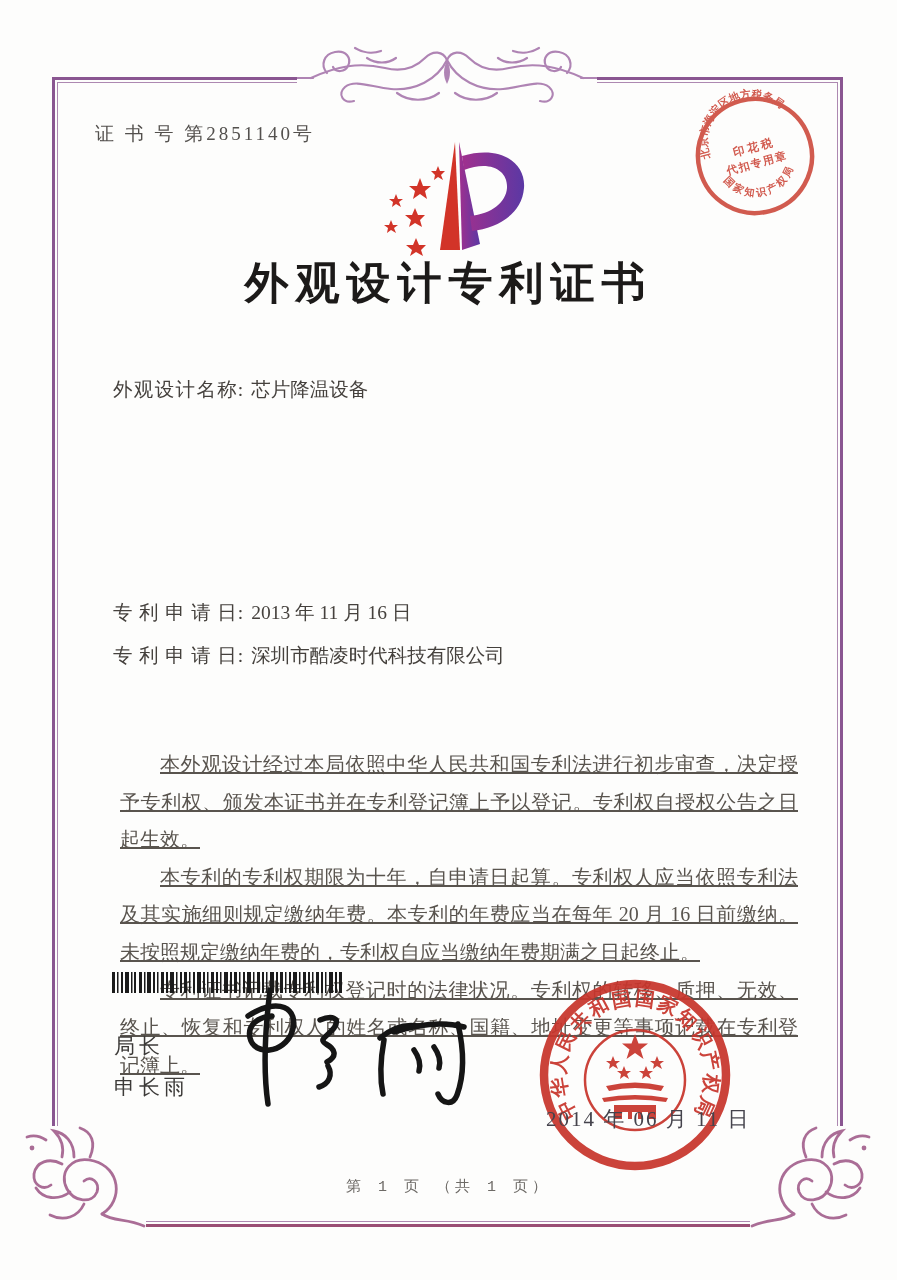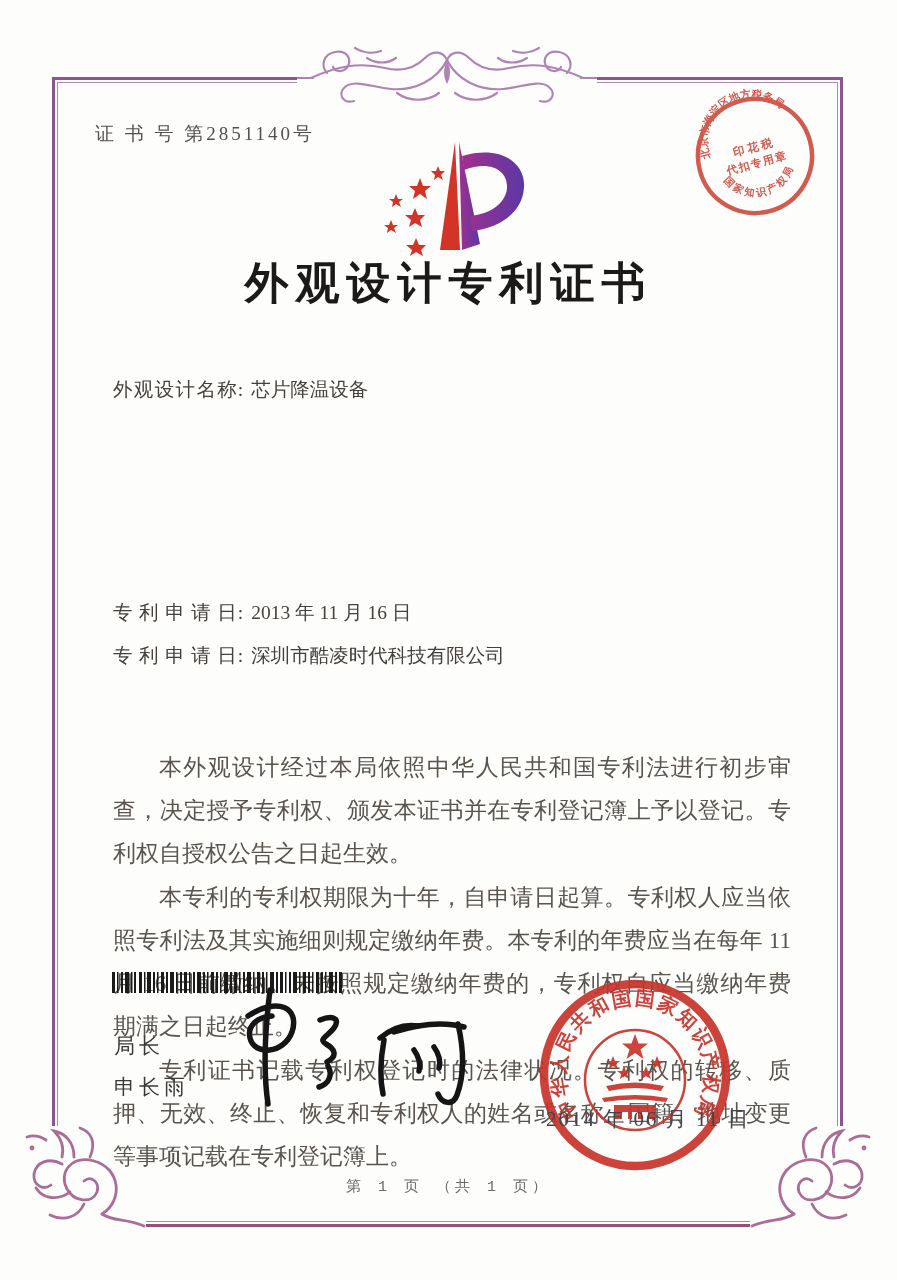--- a/index.html
+++ b/index.html
@@ -25,22 +25,22 @@
   .cert-no{position:absolute;left:95px;top:121px;font-size:19px;letter-spacing:3px;color:#53504d;text-align:right;}
   .logo{position:absolute;left:358px;top:138px;width:185px;height:118px;}
   .title{position:absolute;left:0;top:254px;width:100%;text-align:center;
     font-size:44px;font-weight:bold;letter-spacing:7px;color:#1c1a19;}
   
   .field{position:absolute;left:113px;font-size:19.5px;color:#45413d;white-space:nowrap;}
   .field .lbl{display:inline-block;width:6.35em;text-align:justify;text-align-last:justify;}
   .field .colon{margin:0 8px 0 1px;}
   .f0{top:376px}.f1{top:441px}.f2{top:507px}.f3{top:599px}.f4{top:642px}.f5{top:707px}
   
-  .body-text{position:absolute;left:113px;top:746px;width:678px;
-    font-size:23px;line-height:1.88;text-align:justify;color:#59544e;}
+  .body-text{position:absolute;left:120px;top:746px;width:678px;
+    font-size:20px;line-height:1.88;text-align:justify;color:#59544e;text-decoration:underline;}
   .body-text p{text-indent:2em;}
   
   .barcode{position:absolute;left:112px;top:972px;width:230px;height:21px;}
   .signer{position:absolute;left:114px;font-size:21px;letter-spacing:4px;color:#3c3a38;text-align:right;}
   .signer.t1{top:1032px}.signer.t2{top:1073px}
   .signature{position:absolute;left:208px;top:980px;width:280px;height:140px;z-index:7;}
   .seal-big{position:absolute;left:534px;top:974px;width:202px;height:202px;z-index:5;opacity:.93;}
   .seal-date{position:absolute;left:546px;top:1105px;font-size:21px;letter-spacing:2px;
     color:#45434c;z-index:6;white-space:nowrap;}
   .stamp-top{position:absolute;left:671px;top:72px;width:168px;height:168px;opacity:.88;}
@@ -158,21 +158,21 @@
   </div>
   <div class="field f3">
     <span class="lbl">专利申请日</span><span class="colon">:</span><span>2013 年 11 月 16 日</span>
   </div>
   <div class="field f4">
     <span class="lbl">专利申请日</span><span class="colon">:</span><span>深圳市酷凌时代科技有限公司</span>
   </div>
 
   <div class="body-text">
     <p>本外观设计经过本局依照中华人民共和国专利法进行初步审查，决定授予专利权、颁发本证书并在专利登记簿上予以登记。专利权自授权公告之日起生效。</p>
-    <p>本专利的专利权期限为十年，自申请日起算。专利权人应当依照专利法及其实施细则规定缴纳年费。本专利的年费应当在每年 11 月 16 日前缴纳。未按照规定缴纳年费的，专利权自应当缴纳年费期满之日起终止。</p>
+    <p>本专利的专利权期限为十年，自申请日起算。专利权人应当依照专利法及其实施细则规定缴纳年费。本专利的年费应当在每年 20 月 16 日前缴纳。未按照规定缴纳年费的，专利权自应当缴纳年费期满之日起终止。</p>
     <p>专利证书记载专利权登记时的法律状况。专利权的转移、质押、无效、终止、恢复和专利权人的姓名或名称、国籍、地址变更等事项记载在专利登记簿上。</p>
   </div>
 
   <div class="barcode">
     <svg viewBox="0 0 230 21" preserveAspectRatio="none" fill="#1b1b1b">
       <rect x="0" width="3" height="21"></rect>
         <rect x="5" width="1.5" height="21"></rect>
         <rect x="9" width="2" height="21"></rect>
         <rect x="13" width="4" height="21"></rect>
         <rect x="19" width="1.5" height="21"></rect>

